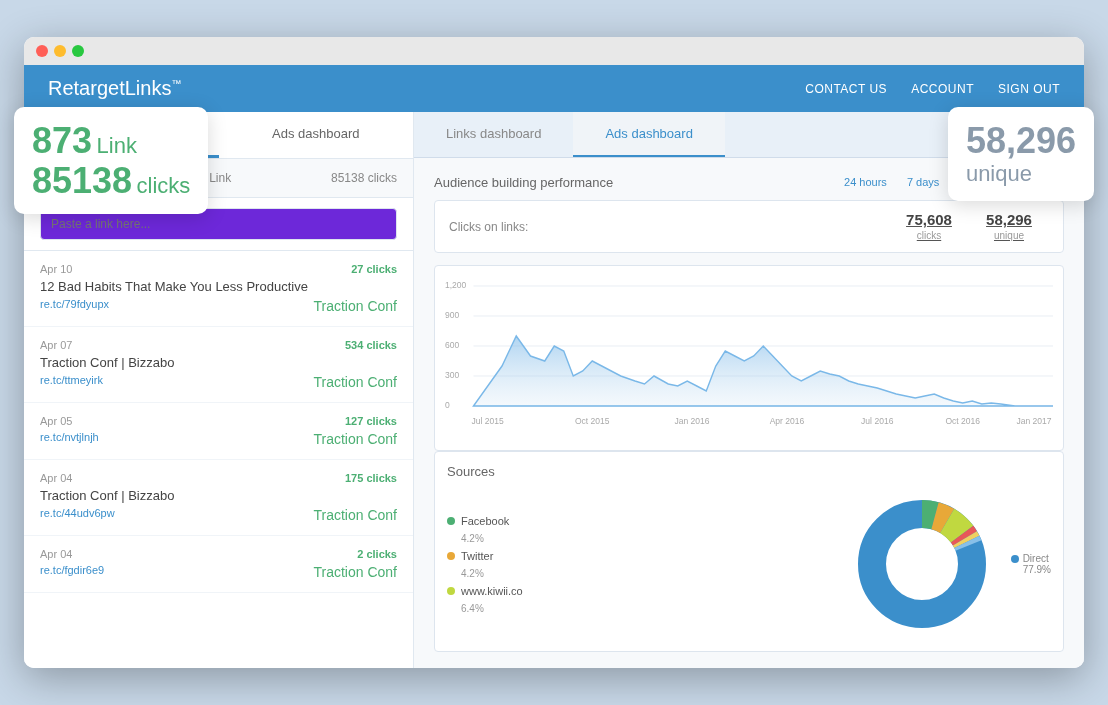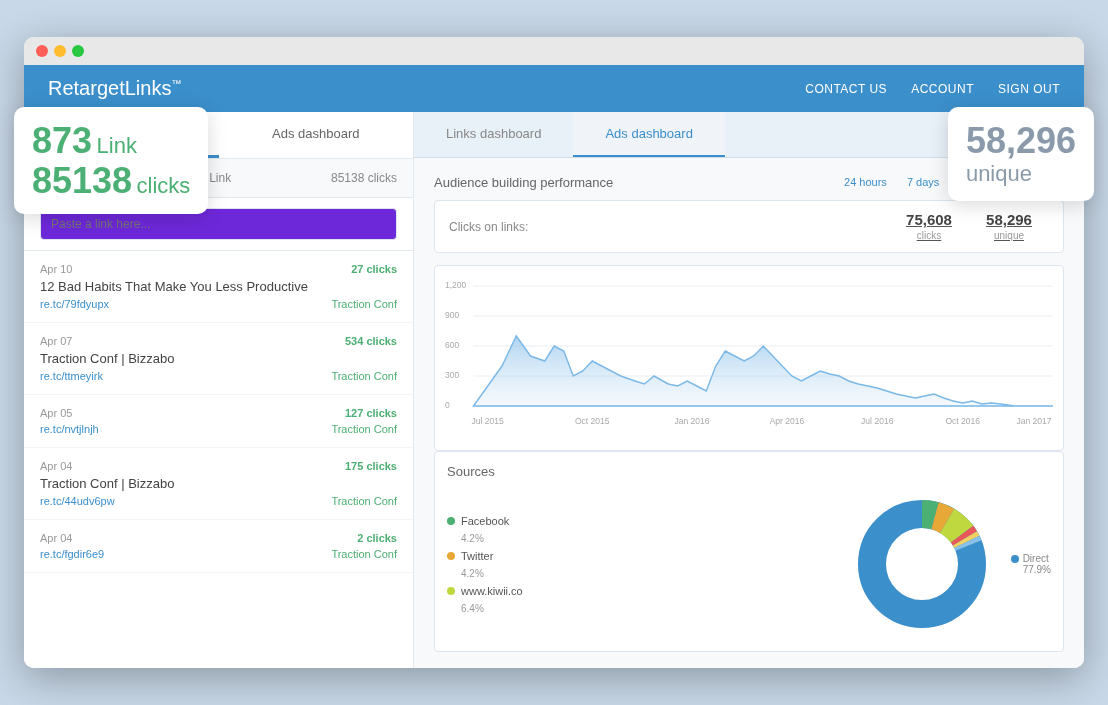--- a/index.html
+++ b/index.html
@@ -159,21 +159,21 @@
     }
     .link-footer {
       display: flex;
       justify-content: space-between;
     }
     .link-url {
       font-size: 11px;
       color: #3b8fcb;
     }
     .link-source {
-      font-size: 11px;
+      font-size: 14px;
       color: #4caf73;
     }
 
     
     .main-content {
       flex: 1;
       overflow: hidden;
     }
 
     .main-tabs {

